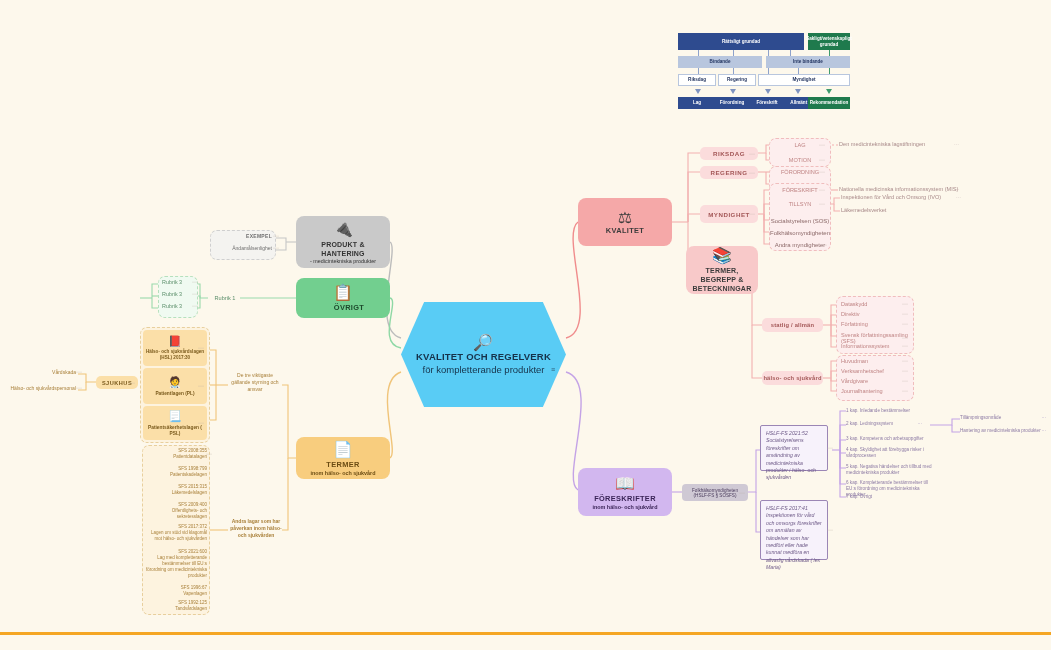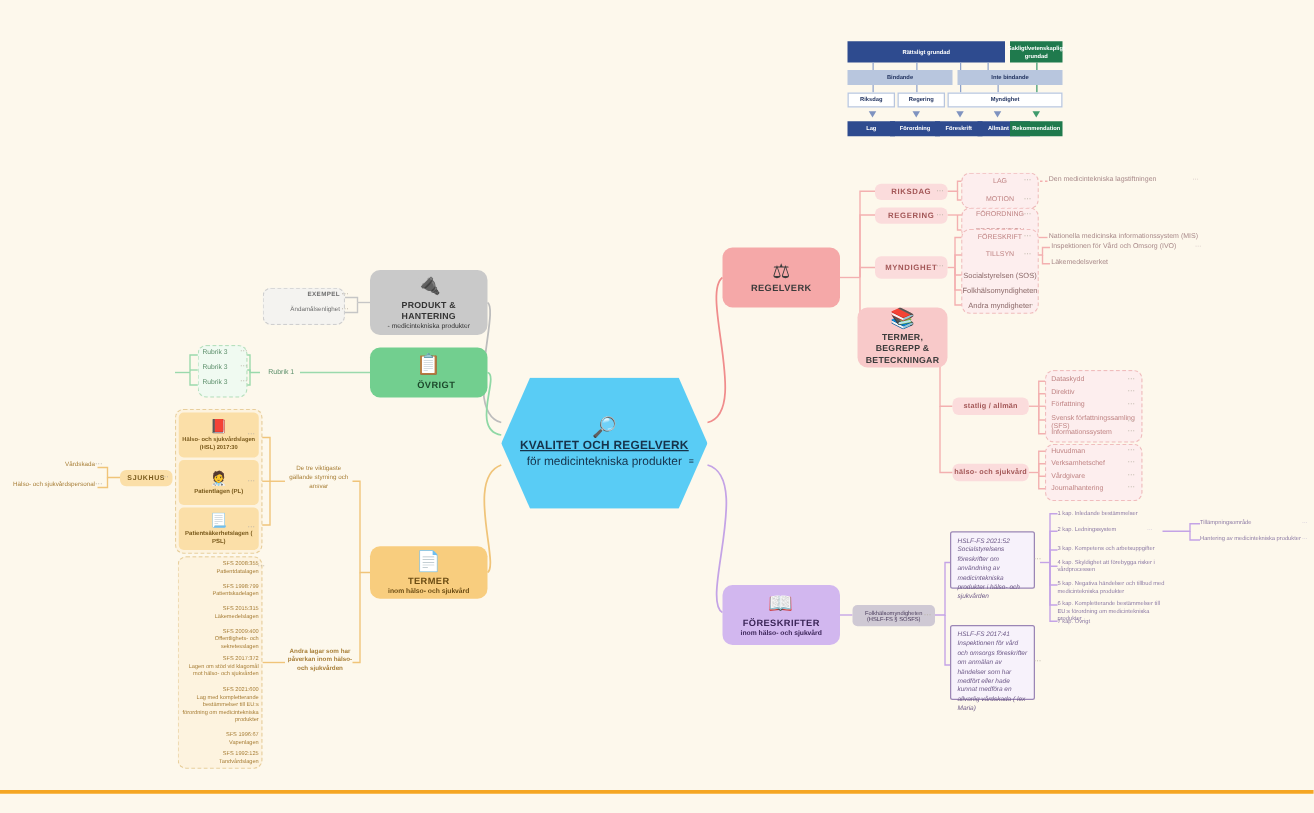--- a/index.html
+++ b/index.html
@@ -9,21 +9,21 @@
   svg.links{position:absolute;left:0;top:0;width:1051px;height:650px;pointer-events:none;}
   .node{position:absolute;box-sizing:border-box;}
   .dots{position:absolute;right:3px;top:50%;transform:translateY(-50%);
         font-size:6px;color:#b9b1a3;letter-spacing:0px;line-height:5px;}
   .dots b{display:block;font-weight:400;}
 
   
   .hex{width:165px;height:105px;background:#59ccf5;
        clip-path:polygon(14% 0,86% 0,100% 50%,86% 100%,14% 100%,0 50%);
        display:flex;flex-direction:column;align-items:center;justify-content:center;}
-  .hex .t1{font-size:9.5px;font-weight:bold;color:#16324a;letter-spacing:.2px;text-decoration:underline;}
+  .hex .t1{font-size:9.5px;font-weight:bold;color:#16324a;letter-spacing:.2px;}
   .hex .t2{font-size:9.5px;color:#16324a;margin-top:2px;}
 
   
   .big{border-radius:8px;display:flex;flex-direction:column;align-items:center;
        justify-content:center;text-align:center;padding:6px 4px;}
   .big .bt{font-size:7.4px;font-weight:bold;letter-spacing:.35px;line-height:10px;}
   .big .bs{font-size:7px;font-weight:bold;letter-spacing:.2px;line-height:9px;}
 
   .pill{border-radius:5px;display:flex;align-items:center;justify-content:center;
         text-align:center;font-size:6.2px;font-weight:bold;letter-spacing:.5px;}
@@ -186,27 +186,27 @@
     <div class="d-box d-chev" style="left:0;top:64px;width:38px;height:12px;">Lag</div>
     <div class="d-box d-chev" style="left:34px;top:64px;width:40px;height:12px;">Förordning</div>
     <div class="d-box d-chev" style="left:70px;top:64px;width:38px;height:12px;">Föreskrift</div>
     <div class="d-box d-chev" style="left:104px;top:64px;width:42px;height:12px;">Allmänt råd</div>
     <div class="d-box d-green" style="left:130px;top:64px;width:42px;height:12px;">Rekommendation</div>
   </div>
 
   <div class="node hex" style="left:401px;top:302px;">
     <span class="ic">🔎</span>
     <span class="t1">KVALITET OCH REGELVERK</span>
-    <span class="t2">för medicintekniska produkter</span>
+    <span class="t2">för kompletterande produkter</span>
   </div>
   <div style="position:absolute;left:551px;top:366px;font-size:7px;color:#2b5b75;">≡</div>
 
   <div class="node big" style="left:578px;top:198px;width:94px;height:48px;background:#f5a8a8;">
     <span class="ic">⚖</span>
-    <span class="bt">REGELVERK</span>
+    <span class="bt">KVALITET</span>
   </div>
 
   <div class="node pill" style="left:700px;top:147px;width:58px;height:13px;background:#fbdcdc;color:#a35757;">
     <span>RIKSDAG</span>
     <span class="dots">
         <b>⋯</b>
       </span>
   </div>
   <div class="node pill" style="left:700px;top:166px;width:58px;height:13px;background:#fbdcdc;color:#a35757;">
     <span>REGERING</span>

